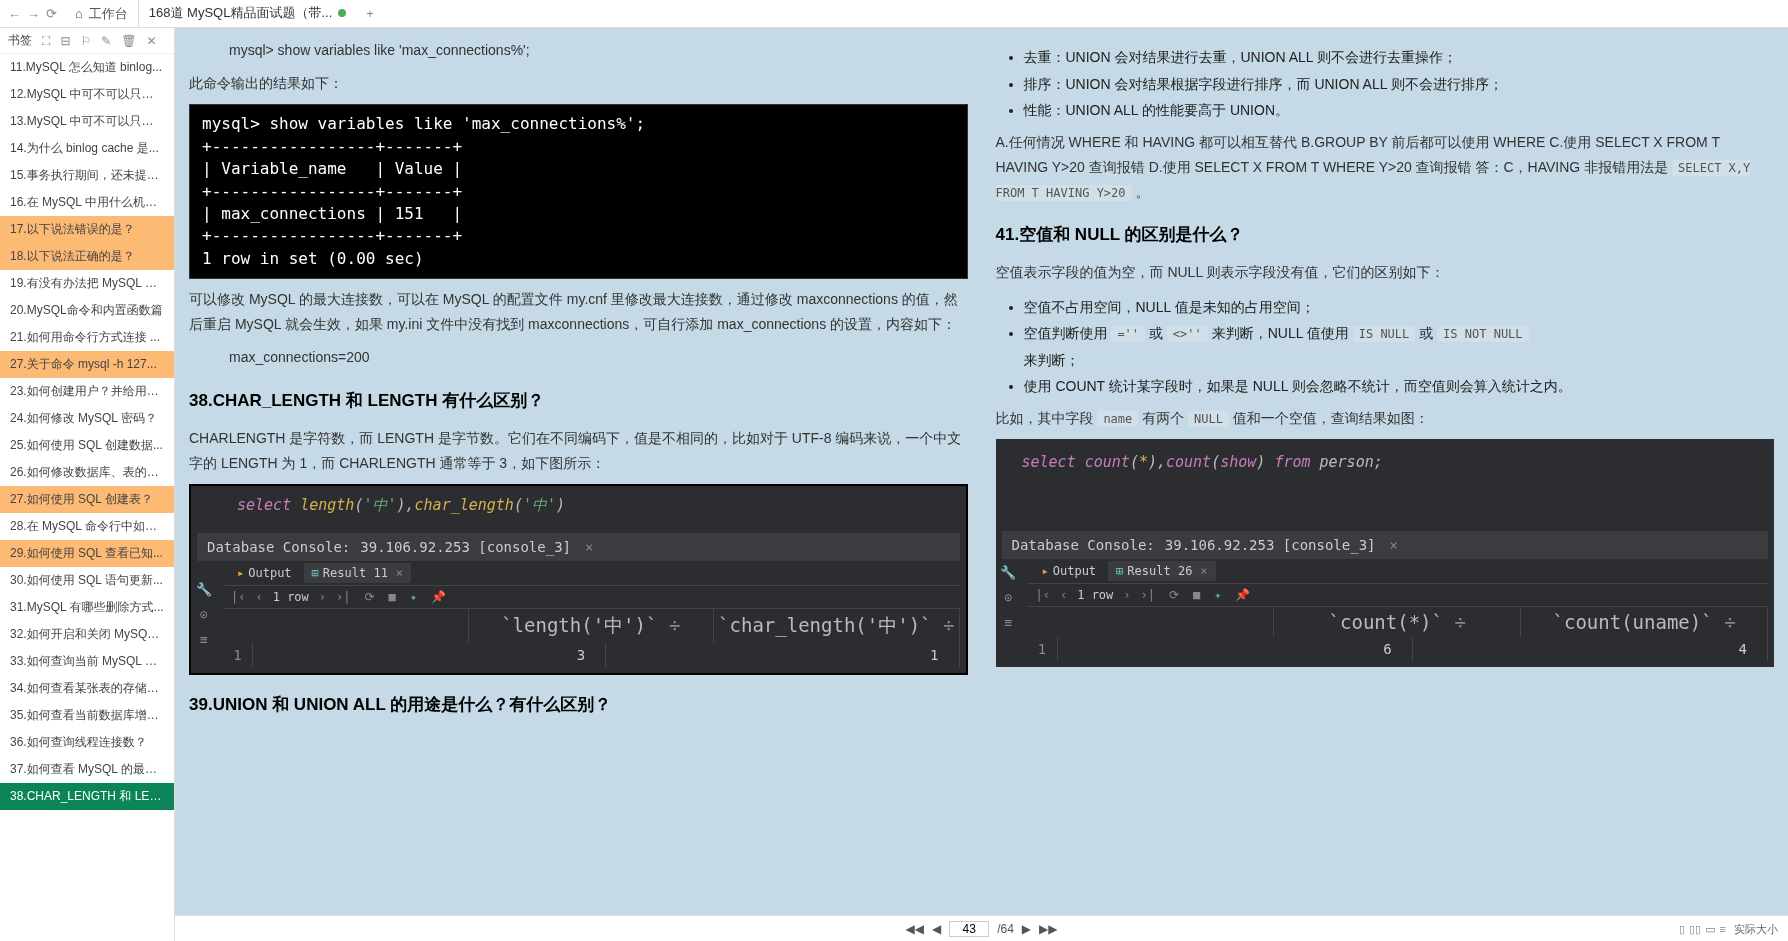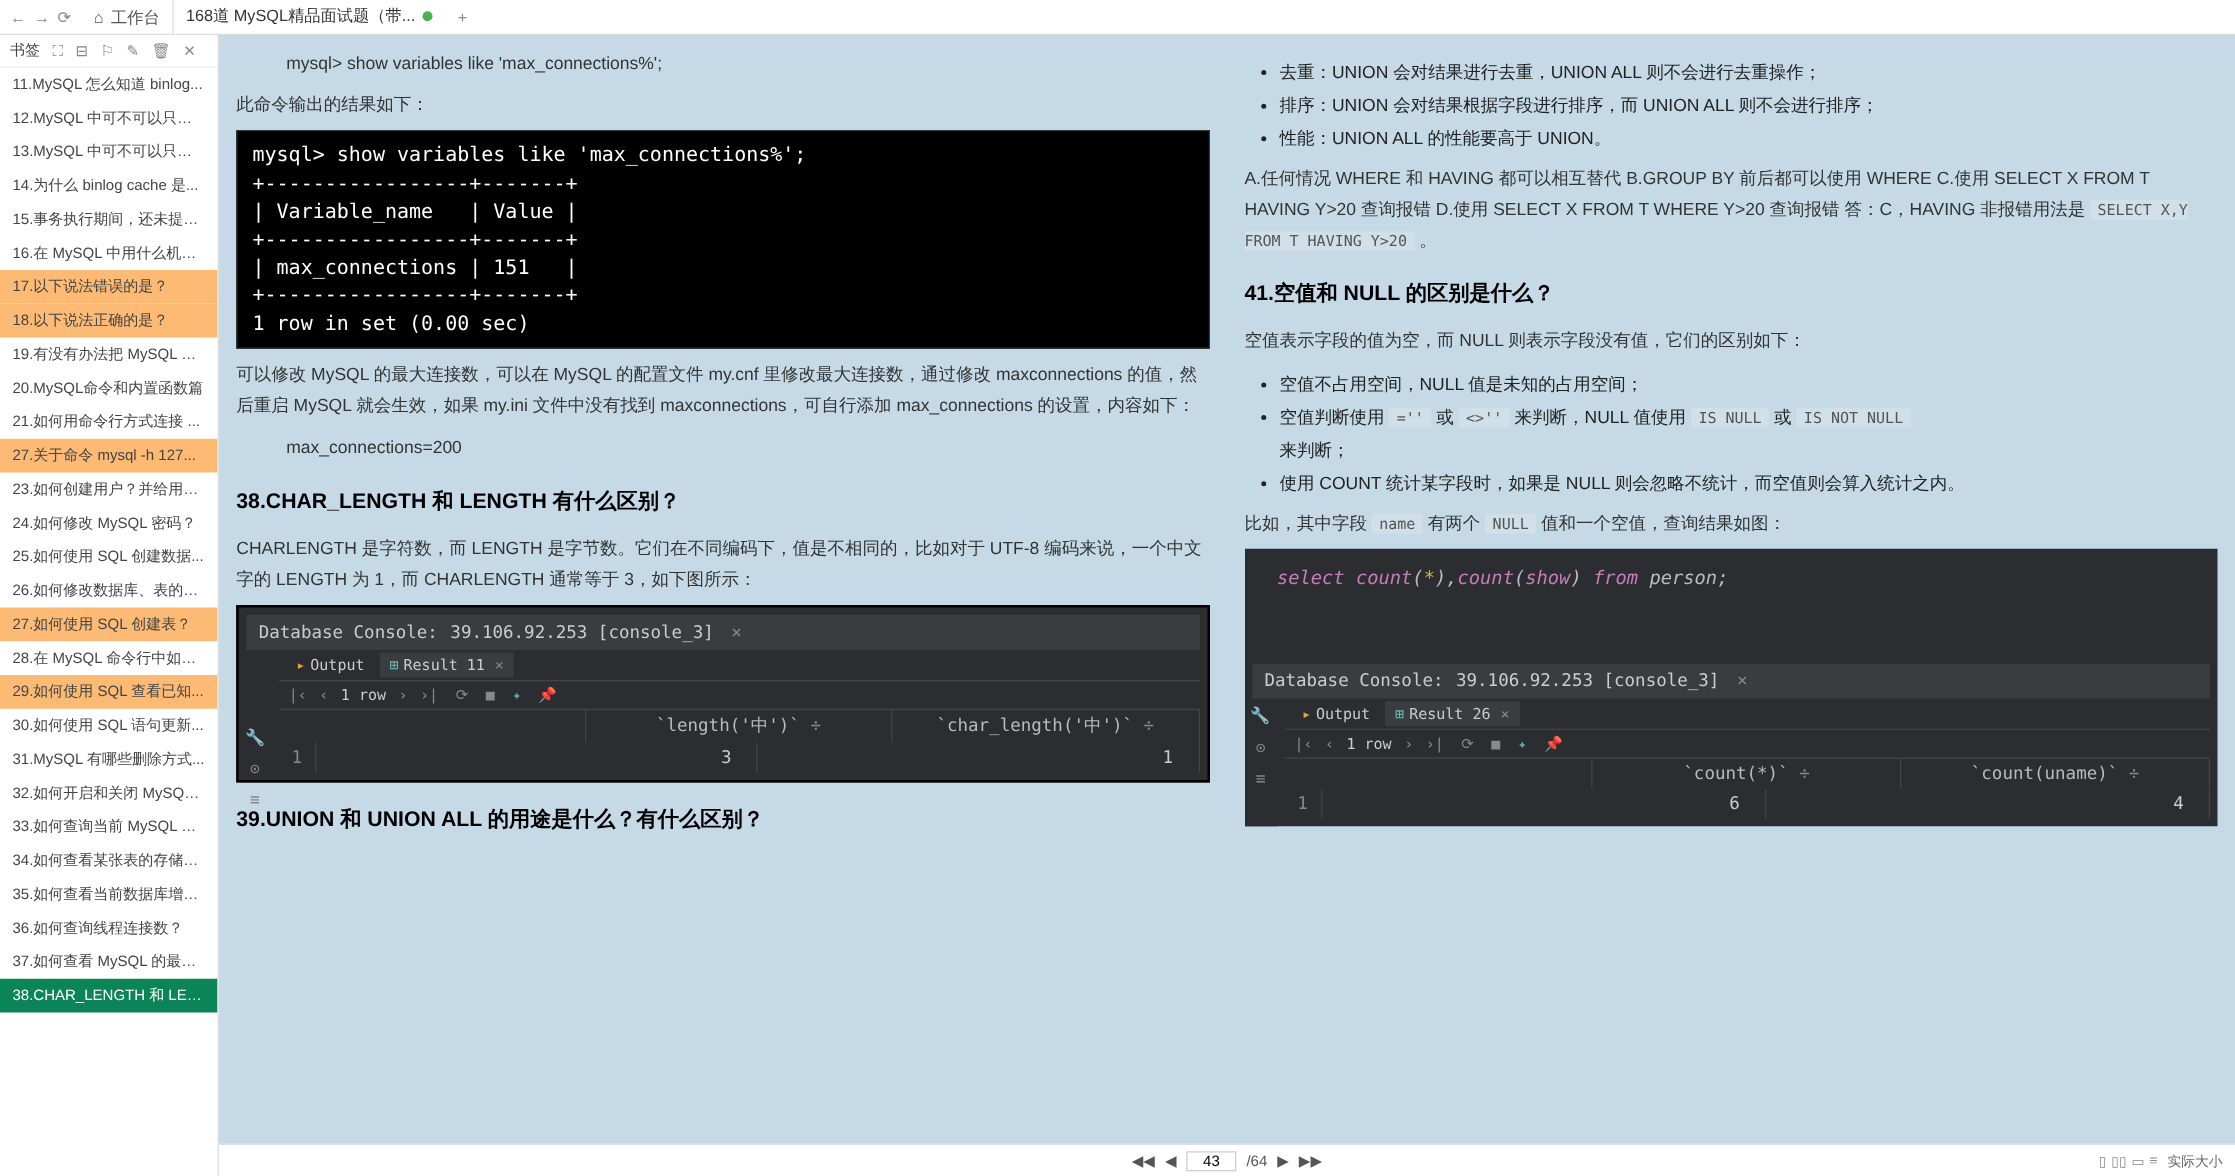--- a/index.html
+++ b/index.html
@@ -31,21 +31,21 @@
 .code-dark .kw { color: #c77dbb; }
 .code-dark .fn { color: #d8b04c; font-style: italic; }
 .code-dark .str { color: #6aab73; }
 .code-dark .console-title { background: #3a3c3f; padding: 6px 10px; font-size: 14px; color: #ccc; display: flex; gap: 10px; align-items: center; }
 .code-dark .tabs { display: flex; align-items: center; background: #2b2d30; border-bottom: 1px solid #444; padding: 2px 6px; gap: 4px; }
 .code-dark .tab-output { padding: 3px 8px; color: #ccc; font-size: 12px; display: flex; align-items: center; gap: 4px; }
 .code-dark .tab-result { padding: 3px 8px; background: #3a3c3f; color: #ccc; font-size: 12px; display: flex; align-items: center; gap: 4px; }
 .code-dark .nav-row { display: flex; align-items: center; padding: 4px 8px; gap: 14px; color: #888; font-size: 12px; }
 .code-dark .nav-row .grp { display: flex; gap: 10px; }
 .code-dark .grid-head { display: flex; border-top: 1px solid #444; }
-.code-dark .grid-head .cell { flex: 1; text-align: center; padding: 4px; color: #bbb; font-family: monospace; font-size: 14px; border-right: 1px solid #444; }
+.code-dark .grid-head .cell { flex: 1; text-align: center; padding: 4px; color: #bbb; font-family: monospace; font-size: 19px; border-right: 1px solid #444; }
 .code-dark .grid-row { display: flex; }
 .code-dark .grid-row .cell { flex: 1; text-align: right; padding: 4px 20px; color: #ccc; font-size: 14px; border-right: 1px solid #444; }
 .code-dark .grid-row .cell.idx { flex: 0 0 30px; text-align: center; padding: 4px; color: #888; }
 .code-dark .sidebar-icons { position: absolute; left: 0; top: 90px; bottom: 0; width: 26px; display: flex; flex-direction: column; align-items: center; gap: 10px; padding-top: 6px; color: #888; font-size: 13px; background: #2b2d30; }
 .code-dark .grid-wrap { margin-left: 26px; }
 ul.bullets { list-style: disc; padding-left: 28px; margin: 6px 0; }
 ul.bullets li { line-height: 1.9; font-size: 14px; color: #222; }
 .inline-code { background: #d0dfe8; color: #555; padding: 1px 6px; font-family: monospace; font-size: 12px; border-radius: 2px; }
 .close-x { color: #888; margin-left: 4px; cursor: pointer; }
 .pager { position: absolute; bottom: 0; left: 0; right: 0; height: 26px; background: #fff; border-top: 1px solid #ddd; display: flex; align-items: center; justify-content: center; gap: 8px; font-size: 12px; color: #555; }
@@ -133,20 +133,23 @@
 +-----------------+-------+
 | max_connections | 151   |
 +-----------------+-------+
 1 row in set (0.00 sec)</div>
         <p>可以修改 MySQL 的最大连接数，可以在 MySQL 的配置文件 my.cnf 里修改最大连接数，通过修改 maxconnections 的值，然后重启 MySQL 就会生效，如果 my.ini 文件中没有找到 maxconnections，可自行添加 max_connections 的设置，内容如下：</p>
         <p class="cmd">max_connections=200</p>
         <h3>38.CHAR_LENGTH 和 LENGTH 有什么区别？</h3>
         <p>CHARLENGTH 是字符数，而 LENGTH 是字节数。它们在不同编码下，值是不相同的，比如对于 UTF-8 编码来说，一个中文字的 LENGTH 为 1，而 CHARLENGTH 通常等于 3，如下图所示：</p>
 
         <div class="code-dark">
+          <div class="sql">
+            <span class="kw">select</span> <span class="fn">length</span>(<span class="str">'中'</span>),<span class="fn">char_length</span>(<span class="str">'中'</span>)
+          </div>
           <div class="console-title">
             <span>Database Console:</span>
             <span>39.106.92.253 [console_3]</span>
             <span class="close-x">×</span>
           </div>
           <div class="sidebar-icons">
             <span>🔧</span>
             <span>⊙</span>
             <span>≡</span>
           </div>

